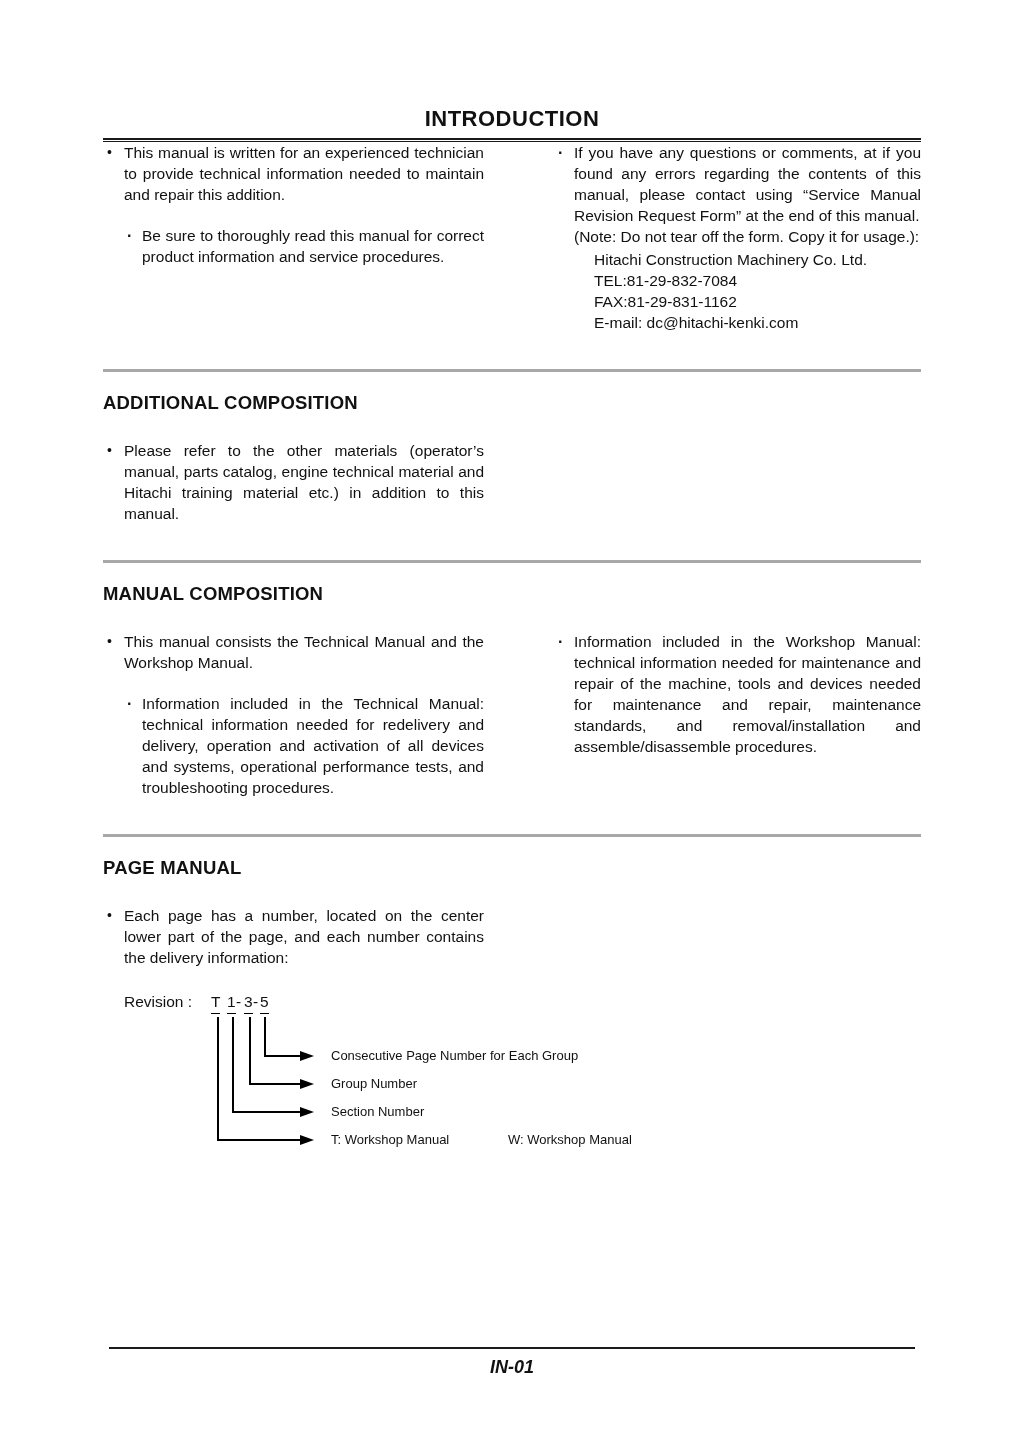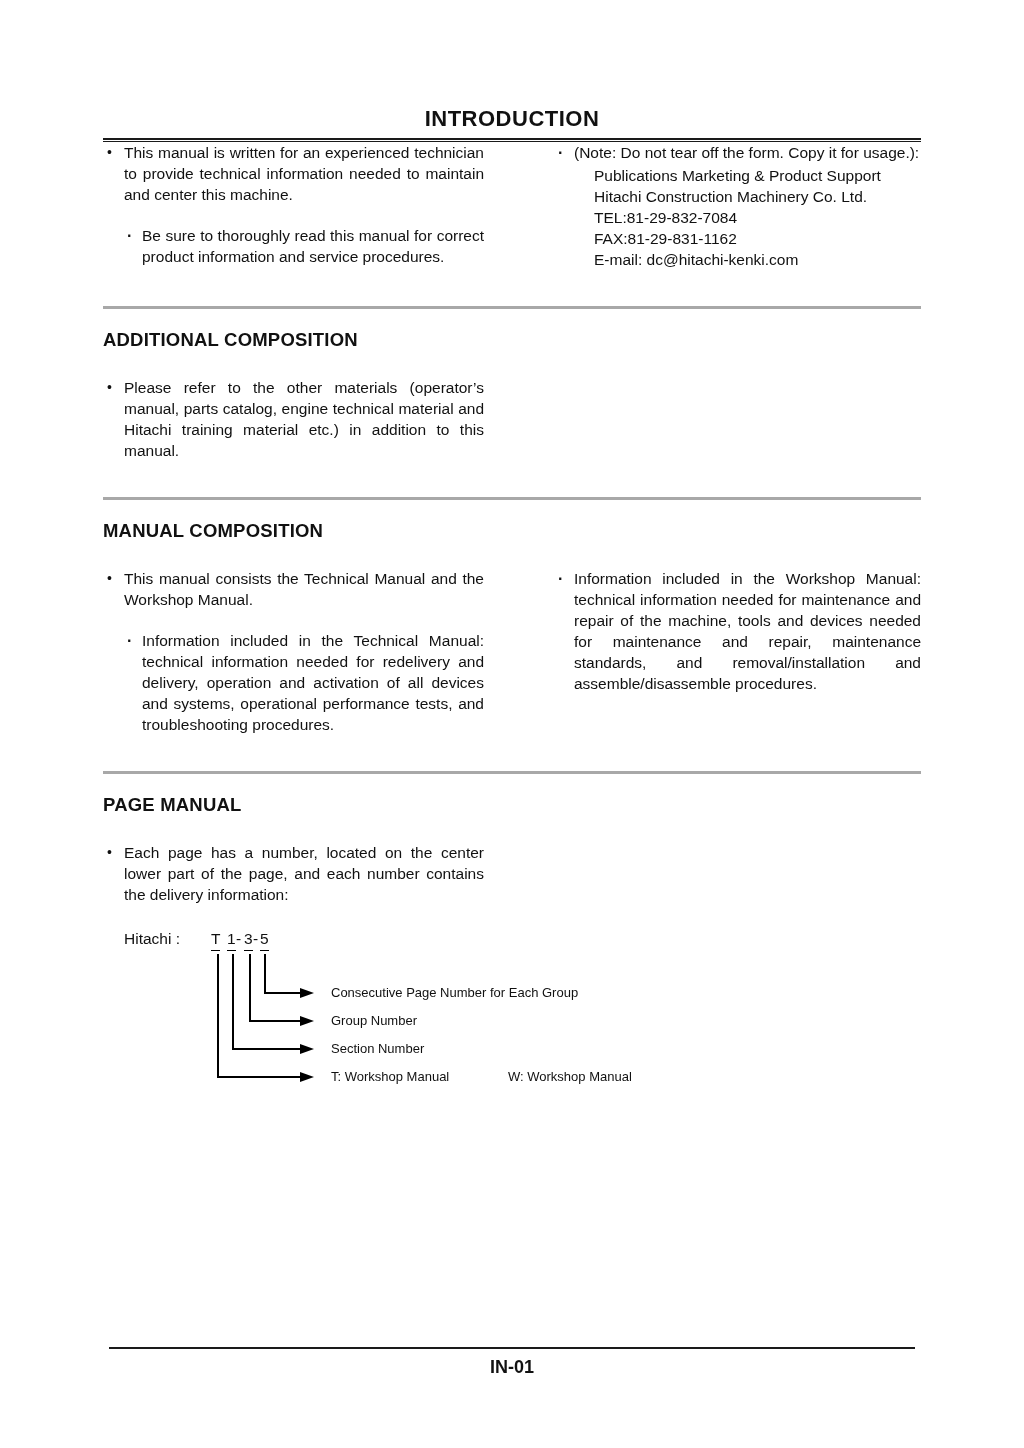--- a/index.html
+++ b/index.html
@@ -118,21 +118,21 @@
     font-size: 13px;
     line-height: 18px;
     white-space: nowrap;
   }
   .l1 { left: 228px; top: 114px; }
   .l1b { left: 405px; top: 114px; }
   .l2 { left: 228px; top: 86px; }
   .l3 { left: 228px; top: 58px; }
   .l4 { left: 228px; top: 30px; }
 
-  .footer { margin-top: auto; padding-bottom: 70px; }
+  .footer { margin-top: auto; padding-bottom: 70px; font-style: italic; }
   .footer-rule { height: 2px; background: #1a1a1a; margin: 0 6px; }
   .footer-text {
     text-align: center;
     font-weight: bold;
     font-size: 18px;
     margin-top: 8px;
   }
 </style>
 </head>
 <body>
@@ -140,34 +140,34 @@
 <div class="page">
 
   <h1 class="title">INTRODUCTION</h1>
   <div class="title-rule"></div>
 
   <section>
     <div class="cols">
       <div class="col">
         <div class="item bullet-item">
           <span class="marker">•</span>
-          <div class="item-text">This manual is written for an experienced technician to provide technical information needed to maintain and center this machine.</div>
+          <div class="item-text">This manual is written for an experienced technician to provide technical information needed to maintain and repair this addition.</div>
         </div>
         <div class="item sub-item">
           <span class="marker">·</span>
           <div class="item-text">Be sure to thoroughly read this manual for correct product information and service procedures.</div>
         </div>
       </div>
       <div class="col">
         <div class="item dot-item">
           <span class="marker">·</span>
           <div class="item-text">
+            <p>If you have any questions or comments, at if you found any errors regarding the contents of this manual, please contact using “Service Manual Revision Request Form” at the end of this manual.</p>
             <p>(Note: Do not tear off the form. Copy it for usage.):</p>
             <div class="contact">
-              <div>Publications Marketing &amp; Product Support</div>
               <div>Hitachi Construction Machinery Co. Ltd.</div>
               <div>TEL:81-29-832-7084</div>
               <div>FAX:81-29-831-1162</div>
               <div>E-mail: dc@hitachi-kenki.com</div>
             </div>
           </div>
         </div>
       </div>
     </div>
   </section>
@@ -219,21 +219,21 @@
       <div class="col">
         <div class="item bullet-item">
           <span class="marker">•</span>
           <div class="item-text">Each page has a number, located on the center lower part of the page, and each number contains the delivery information:</div>
         </div>
       </div>
       <div class="col"></div>
     </div>
 
     <div class="example-line">
-      <span class="ex-label">Hitachi :</span>
+      <span class="ex-label">Revision :</span>
       <span class="ex-p1 u">T</span>
       <span class="ex-p2 u">1</span>
       <span class="ex-sep1">-</span>
       <span class="ex-p3 u">3</span>
       <span class="ex-sep2">-</span>
       <span class="ex-p4 u">5</span>
     </div>
 
     <div class="diagram">
       <div class="vline v1"></div>

